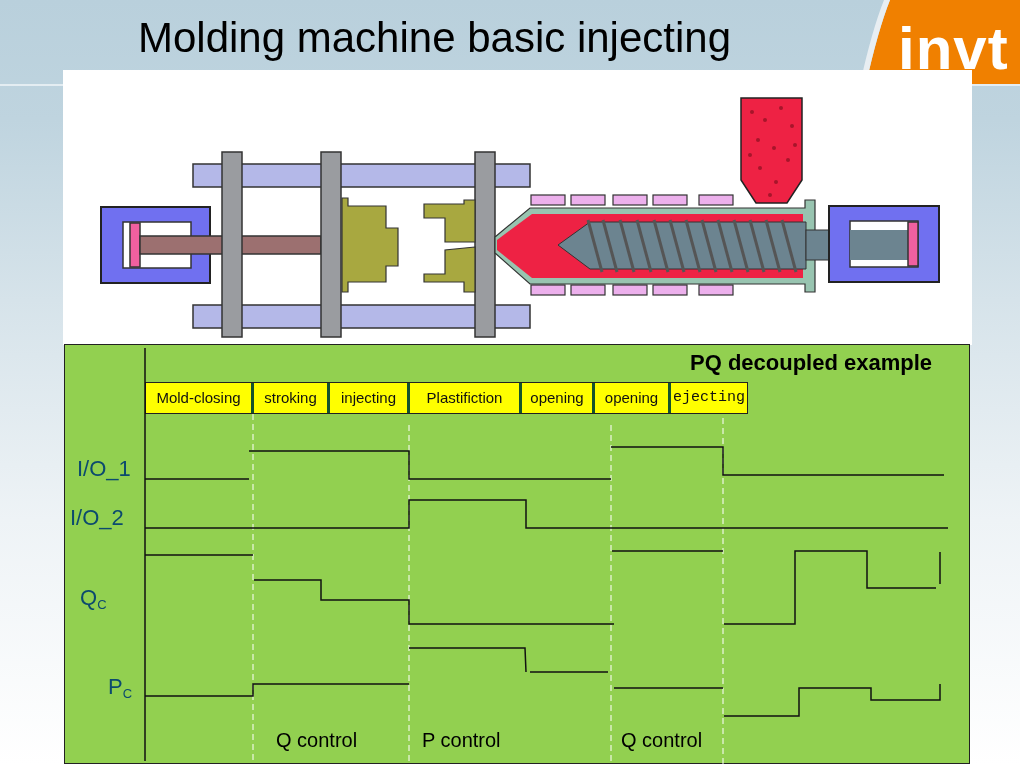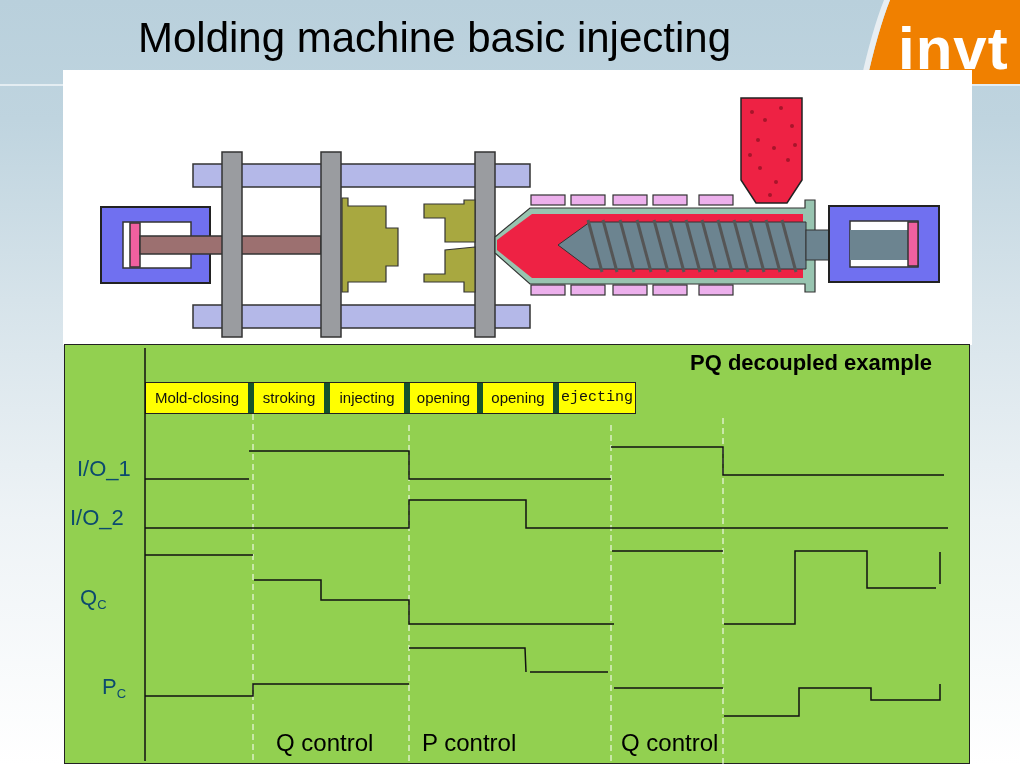--- a/index.html
+++ b/index.html
@@ -6,26 +6,26 @@
   body{width:1020px;height:765px;position:relative;overflow:hidden;
     background:linear-gradient(180deg,#b9d0dc 0px,#bfd4df 120px,#d6e3ea 300px,#eef3f6 520px,#ffffff 765px);
     font-family:"Liberation Sans",sans-serif;}
   .topline{position:absolute;left:0;top:84px;width:1020px;height:2px;background:#e4edf2;}
   .title{position:absolute;left:138px;top:14px;font-size:42px;color:#000;white-space:nowrap;letter-spacing:0px;}
   .logo{position:absolute;left:858px;top:0;width:162px;height:84px;}
   .logo-text{position:absolute;left:898px;top:14px;font-size:60px;font-weight:bold;color:#fff;font-family:"Liberation Sans",sans-serif;letter-spacing:1px;}
   .machine{position:absolute;left:63px;top:70px;width:909px;height:275px;background:#fff;}
   .panel{position:absolute;left:64px;top:344px;width:906px;height:420px;background:#92d050;border:1px solid #222;box-sizing:border-box;}
   .phase-row{position:absolute;left:145px;top:382px;height:32px;display:flex;border:1px solid #222;box-sizing:border-box;background:#ffff00;}
-  .phase{height:30px;line-height:30px;font-size:15px;text-align:center;border-right:6px solid #14532d;box-sizing:border-box;color:#111;white-space:nowrap;}
+  .phase{height:30px;line-height:30px;font-size:15px;text-align:center;border-right:3px solid #14532d;box-sizing:border-box;color:#111;white-space:nowrap;}
   .phase:last-child{border-right:none;font-family:Liberation Mono, monospace;}
   .pq-title{position:absolute;left:658px;top:350px;font-size:22px;font-weight:bold;color:#000;white-space:nowrap;margin-left:32px;}
   .sig-label{position:absolute;font-size:22px;color:#0c4a6e;white-space:nowrap;}
   .sig-label sub{font-size:13px;vertical-align:-4px;}
-  .ctrl-label{position:absolute;font-size:24px;color:#000;white-space:nowrap;}
+  .ctrl-label{position:absolute;font-size:20px;color:#000;white-space:nowrap;}
   svg{position:absolute;left:0;top:0;}
 </style>
 </head>
 <body>
 
 <div class="topline"></div>
 <div class="title">Molding machine basic injecting</div>
 
 <svg class="logo" width="162" height="84" viewBox="0 0 162 84" style="left:858px;top:0;">
   <path d="M32 0 L162 0 L162 84 L8 84 Q20 30 32 0 Z" fill="#f08000"></path>
@@ -109,29 +109,30 @@
   <rect x="908" y="222" width="10" height="44" fill="#f060a0" stroke="#333" stroke-width="1.5"></rect>
 </svg>
 
 <div class="panel"></div>
 <div class="pq-title">PQ decoupled example</div>
 
 <div class="phase-row">
   <div class="phase" style="width:108px">Mold-closing</div>
   <div class="phase" style="width:76px">stroking</div>
   <div class="phase" style="width:80px">injecting</div>
+  <div class="phase" style="width:112px">Plastifiction</div>
   <div class="phase" style="width:73px">opening</div>
   <div class="phase" style="width:76px">opening</div>
   <div class="phase" style="width:76px">ejecting</div>
 </div>
 
 <div class="sig-label" style="left:77px;top:456px"><span>I/O_1</span></div>
 <div class="sig-label" style="left:70px;top:505px"><span>I/O_2</span></div>
 <div class="sig-label" style="left:80px;top:585px"><span>Q</span><sub>C</sub></div>
-<div class="sig-label" style="left:102px;top:674px"><span>P</span><sub>C</sub></div>
+<div class="sig-label" style="left:108px;top:674px"><span>P</span><sub>C</sub></div>
 
 <div class="ctrl-label" style="left:276px;top:729px">Q control</div>
 <div class="ctrl-label" style="left:422px;top:729px">P control</div>
 <div class="ctrl-label" style="left:621px;top:729px">Q control</div>
 
 <svg width="1020" height="765">
 
   <line x1="145" y1="348" x2="145" y2="761" stroke="#111" stroke-width="1.5"></line>
 
   <g stroke="#ffffff" stroke-width="1" stroke-dasharray="6,4">

